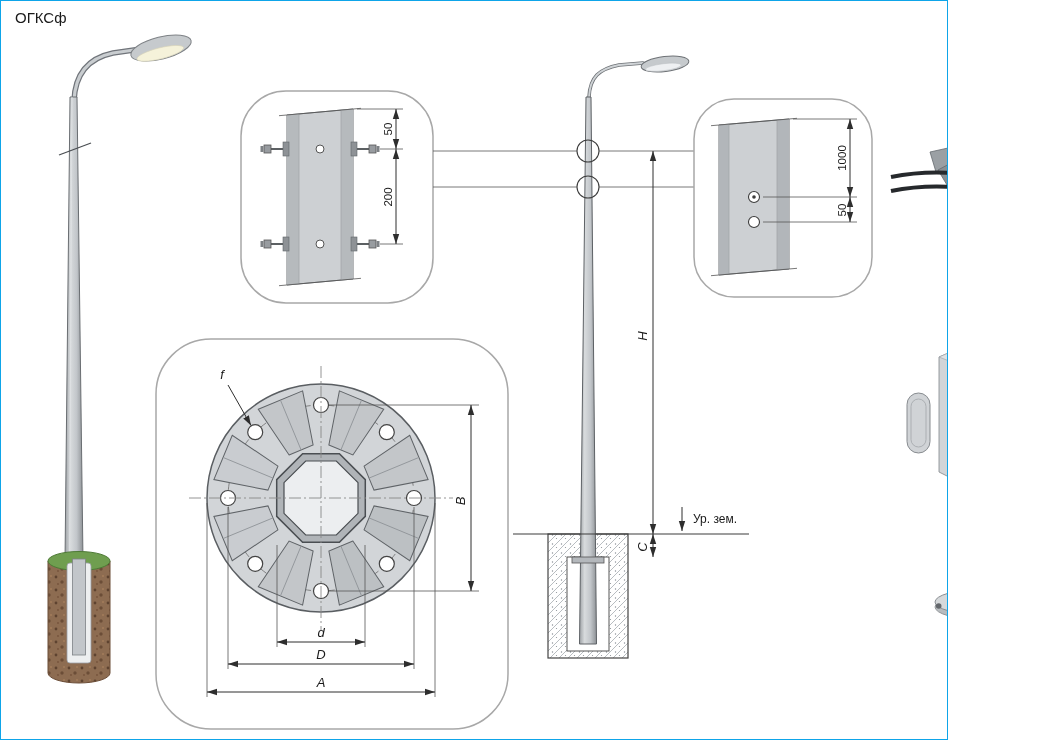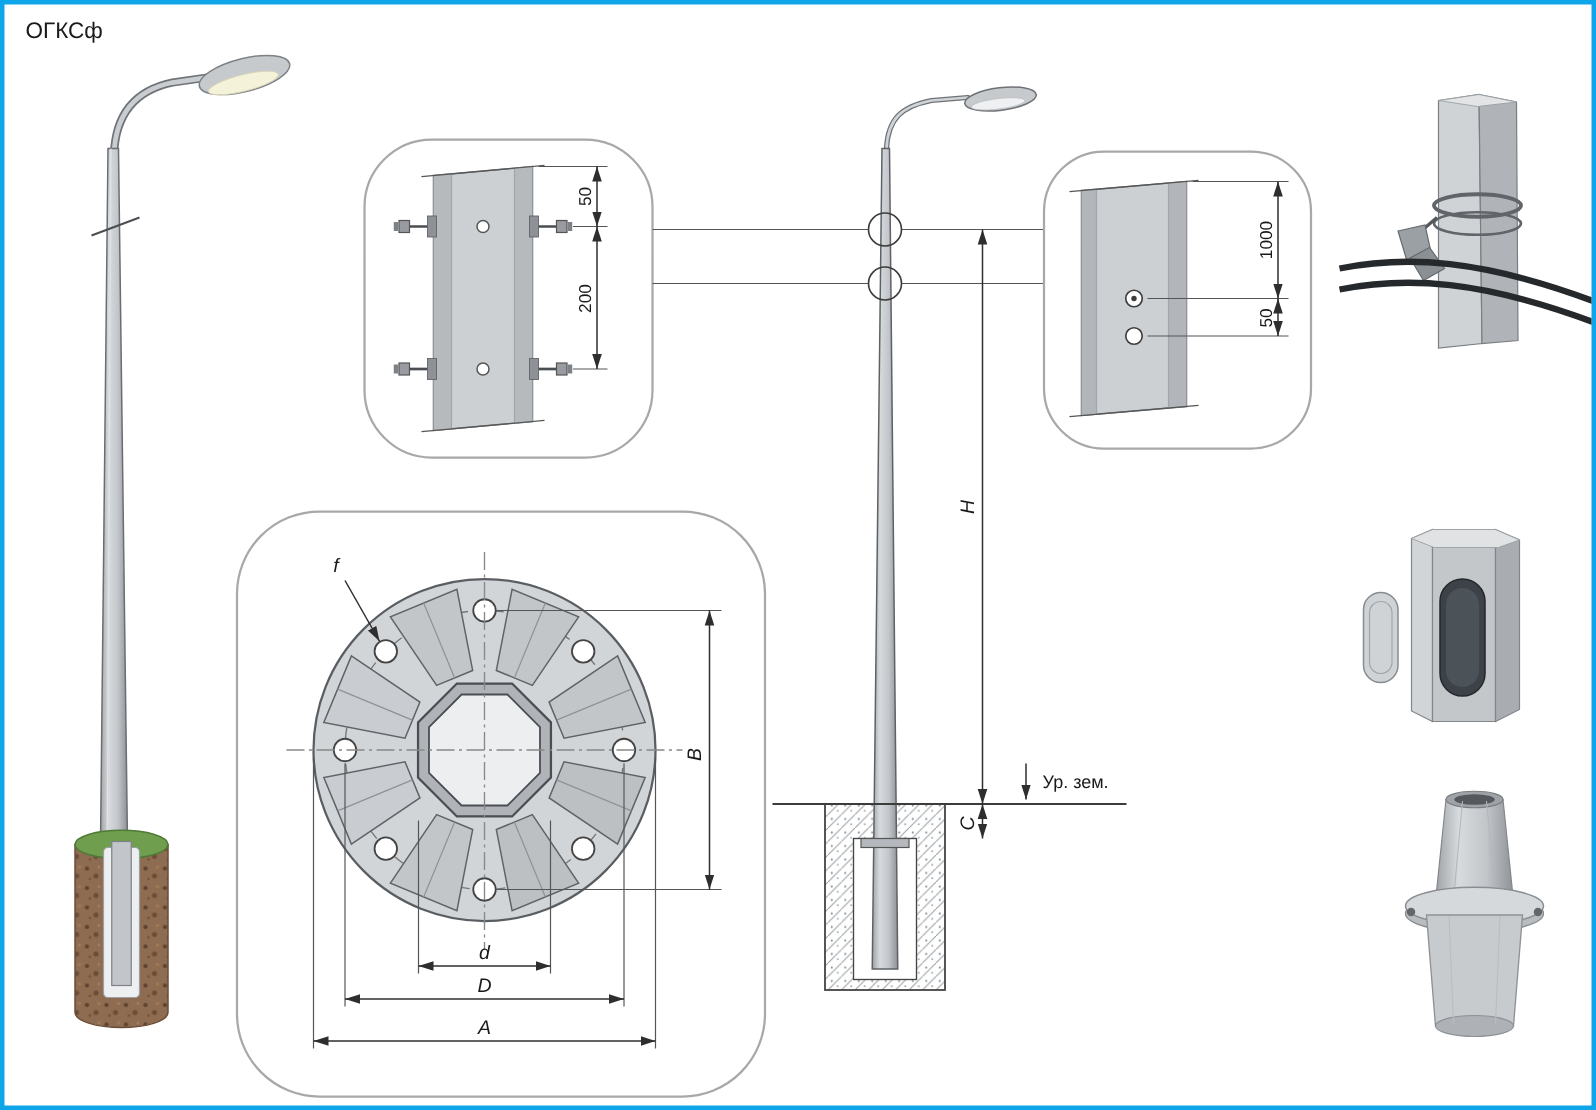--- a/index.html
+++ b/index.html
@@ -1,17 +1,17 @@
 <!DOCTYPE html>
 <html><head>
 <meta charset="utf-8">
 <style>
   html,body{margin:0;padding:0;background:#fff;}
-  .canvas{position:relative;width:1064px;height:740px;background:#ffffff;
-          border:3px solid #0ea5e9;box-sizing:border-box;overflow:hidden;
+  .canvas{position:relative;width:948px;height:740px;background:#ffffff;
+          border:1px solid #0ea5e9;box-sizing:border-box;overflow:hidden;
           font-family:"Liberation Sans",sans-serif;}
   svg{position:absolute;left:0;top:0;}
   text{font-family:"Liberation Sans",sans-serif;fill:#1a1a1a;}
   .dimtxt{font-size:11.5px;}
   .lettertxt{font-size:13px;font-style:italic;}
   .gndtxt{font-size:12px;font-style:normal;}
   .titletxt{font-size:15px;font-weight:500;}
   .dim{stroke:#2e2e2e;stroke-width:1;fill:none;}
   .ext{stroke:#555;stroke-width:0.8;fill:none;}
   .cl{stroke:#888;stroke-width:0.9;fill:none;stroke-dasharray:12 3 2 3;}

